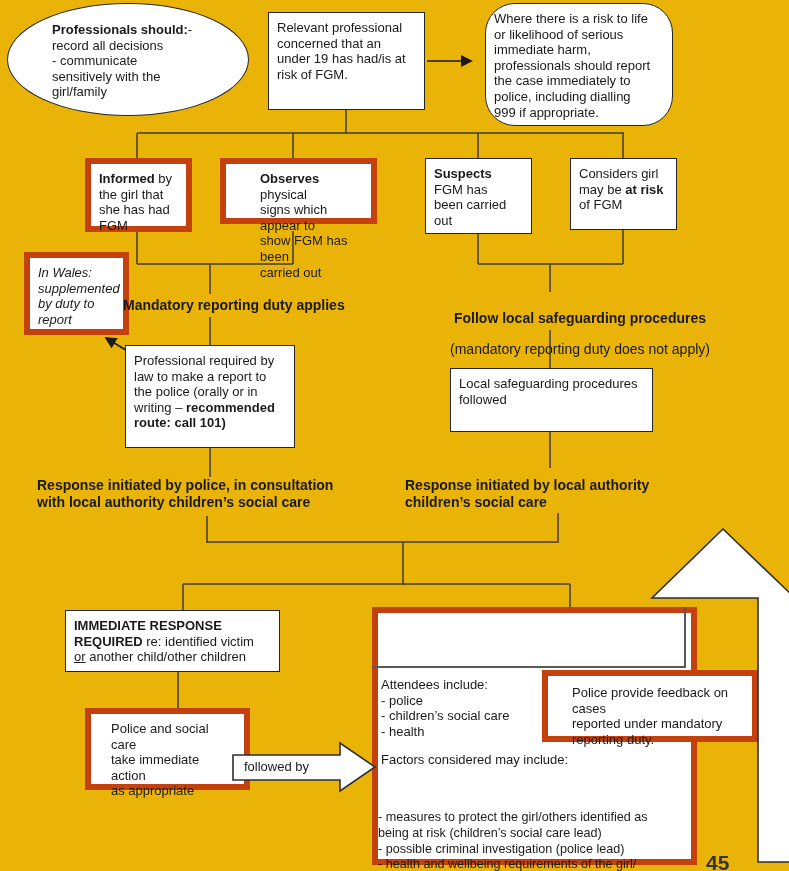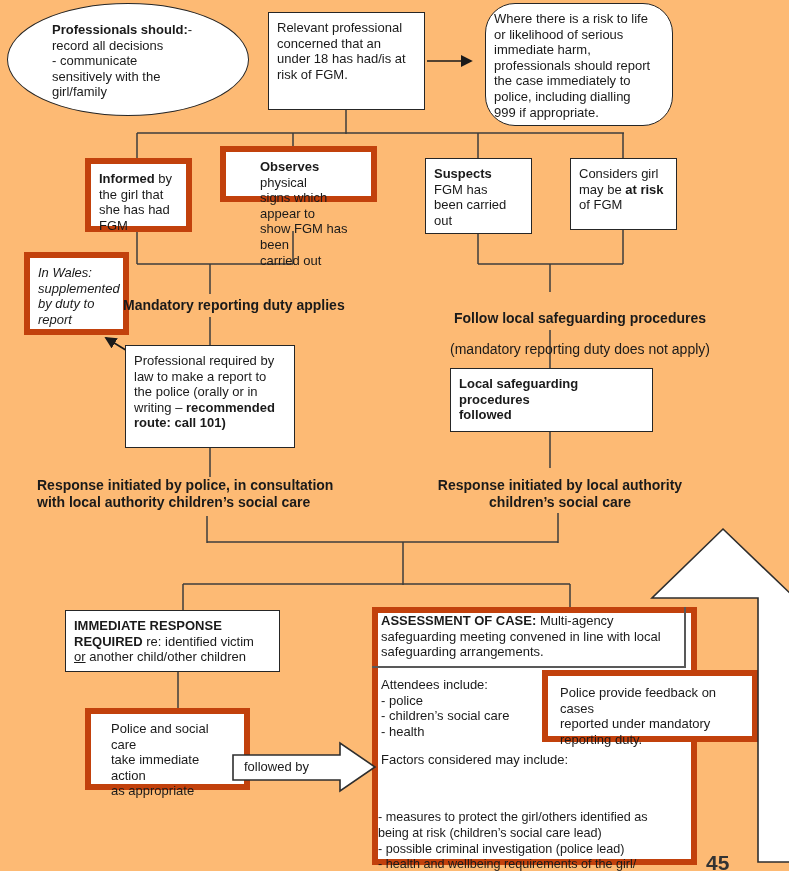--- a/index.html
+++ b/index.html
@@ -1,17 +1,17 @@
 <!DOCTYPE html>
 <html><head>
 <meta charset="utf-8">
 <style>
   html,body{margin:0;padding:0;background:#fff;}
   #canvas{
-    position:relative;width:789px;height:871px;background:#fdba74;
+    position:relative;width:789px;height:871px;background:#eab308;
     font-family:"Liberation Sans","DejaVu Sans",sans-serif;
     color:#1a1a1a;overflow:hidden;
   }
   .abs{position:absolute;box-sizing:border-box;}
   .box{
     position:absolute;box-sizing:border-box;background:#ffffff;
     font-size:13px;line-height:15.6px;padding:7px 8px;
     white-space:pre-line;z-index:2;
   }
   .bdark{border:1.5px solid #262626;}
@@ -78,37 +78,37 @@
   </svg>
 
   <div class="ellipse" style="left:7px;top:3px;width:242px;height:113px;"></div>
   <div class="txt" style="left:52px;top:22px;width:168px;z-index:3;"><span class="b">Professionals should:</span><span>- record all decisions
 - communicate
 sensitively with the
 girl/family</span></div>
 
   <div class="box bdark" style="left:268px;top:12px;width:157px;height:98px;"><span>Relevant professional
 concerned that an
-under 18 has had/is at
+under 19 has had/is at
 risk of FGM.</span></div>
 
   <div class="box bdark" style="left:485px;top:3px;width:188px;height:123px;border-radius:30px;"><span>Where there is a risk to life
 or likelihood of serious
 immediate harm,
 professionals should report
 the case immediately to
 police, including dialling
 999 if appropriate.</span></div>
 
   <div class="box bgray" style="left:85px;top:158px;width:107px;height:74px;"><span class="b">Informed</span><span> by
 the girl that
 she has had
 FGM</span></div>
 
-  <div class="box bgray" style="left:220px;top:146px;width:157px;height:56px;padding-left:34px;"><span class="b">Observes</span><span> physical
+  <div class="box bgray" style="left:220px;top:158px;width:157px;height:66px;padding-left:34px;"><span class="b">Observes</span><span> physical
 signs which appear to
 show FGM has been
 carried out</span></div>
 
   <div class="box bdark" style="left:425px;top:158px;width:107px;height:76px;"><span class="b">Suspects</span><span>
 FGM has
 been carried
 out</span></div>
 
   <div class="box bdark" style="left:570px;top:158px;width:107px;height:72px;"><span>Considers girl
@@ -126,53 +126,50 @@
     <div class="lbl">Follow local safeguarding procedures</div>
     <div style="font-size:14px;line-height:16px;">(mandatory reporting duty does not apply)</div>
   </div>
 
   <div class="box bdark" style="left:125px;top:345px;width:170px;height:103px;"><span>Professional required by
 law to make a report to
 the police (orally or in
 writing – </span><span class="b">recommended
 route: call 101)</span></div>
 
-  <div class="box bdark" style="left:450px;top:368px;width:203px;height:64px;font-weight:bold;"><span>Local safeguarding procedures
+  <div class="box bdark" style="left:450px;top:368px;width:203px;height:64px;"><span>Local safeguarding procedures
 followed</span></div>
 
   <div class="txt hd" style="left:37px;top:477px;">Response initiated by police, in consultation
 with local authority children’s social care</div>
-  <div class="txt hd" style="left:420px;top:477px;width:280px;text-align:center;">Response initiated by local authority
+  <div class="txt hd" style="left:405px;top:477px;width:280px;text-align:left;">Response initiated by local authority
 children’s social care</div>
 
   <div class="box bdark" style="left:65px;top:610px;width:215px;height:62px;"><span class="b">IMMEDIATE RESPONSE
 REQUIRED</span><span> re: identified victim
 </span><span class="u">or</span><span> another child/other children</span></div>
 
   <div class="box bgray" style="left:85px;top:708px;width:165px;height:82px;padding-left:20px;"><span>Police and social care
 take immediate action
 as appropriate</span></div>
 
   <div class="box bgray" style="left:372px;top:607px;width:325px;height:258px;padding:0;"></div>
   <div class="abs" style="left:372px;top:607px;width:314px;height:61px;border-right:2px solid #595959;border-bottom:2px solid #595959;z-index:2;"></div>
-  <div class="txt" style="left:381px;top:613px;width:300px;"><span class="b">ASSESSMENT OF CASE:</span><span> Multi-agency
-safeguarding meeting convened in line with local
-safeguarding arrangements.</span></div>
   <div class="txt" style="left:381px;top:677px;">Attendees include:
 - police
 - children’s social care
 - health</div>
   <div class="txt" style="left:381px;top:752px;">Factors considered may include:</div>
   <div class="txt" style="left:378px;top:810px;width:316px;font-size:12.6px;line-height:15.8px;">- measures to protect the girl/others identified as
 being at risk (children’s social care lead)
 - possible criminal investigation (police lead)
 - health and wellbeing requirements of the girl/
 others, including how care delivered (health lead)</div>
 
-  <div class="box bgray" style="left:542px;top:670px;width:216px;height:72px;padding:9px 6px 7px 12px;z-index:2;"><span>Police provide feedback on cases
+  <div class="box bgray" style="left:542px;top:670px;width:216px;height:72px;padding:9px 6px 7px 24px;z-index:2;"><span>Police provide feedback on cases
 reported under mandatory
 reporting duty.</span></div>
 
   <svg id="toplayer" width="789" height="871">
     <polygon points="723,529 795,598 791,598 791,862 758,862 758,598 652,598" fill="#ffffff" stroke="#2e2e2e" stroke-width="1.6"></polygon>
     <polygon points="233,755 340,755 340,743 375,767 340,791 340,780 233,780" fill="#ffffff" stroke="#2e2e2e" stroke-width="1.6"></polygon>
   </svg>
   <div class="txt overtxt" style="left:244px;top:759px;">followed by</div>
 
   <div class="txt" style="left:706px;top:855px;font-size:21px;font-weight:bold;color:#333;">45</div>

